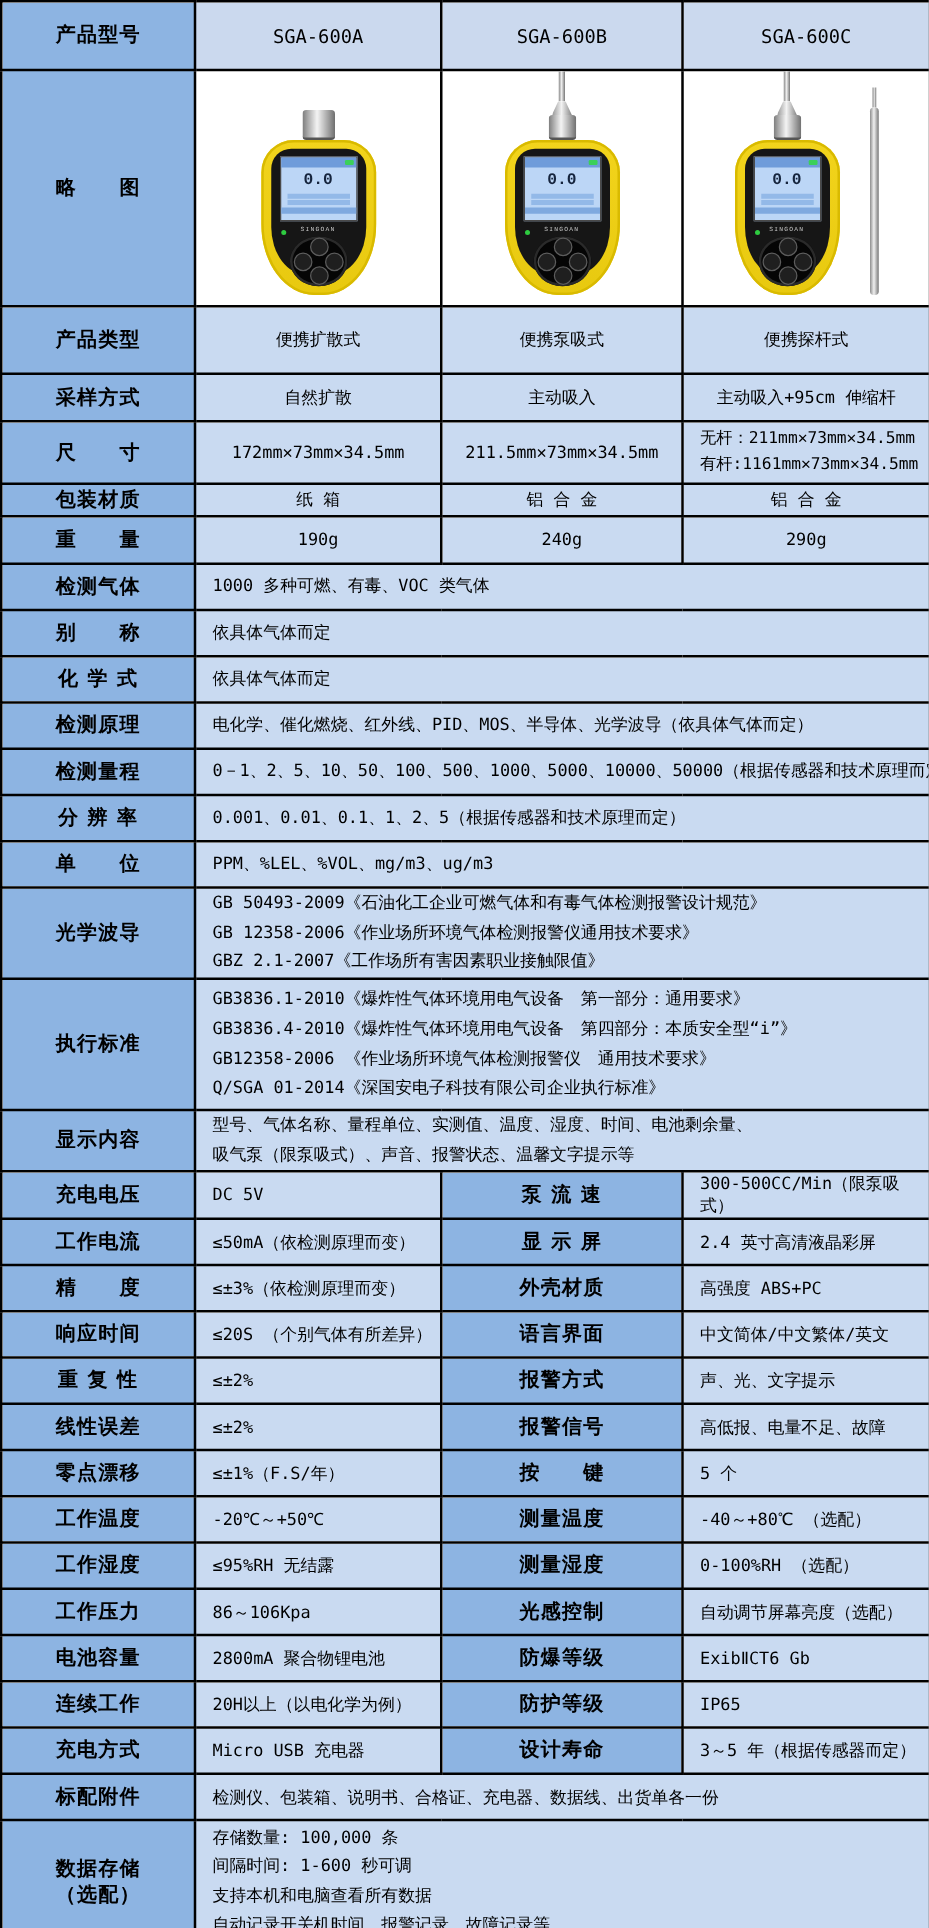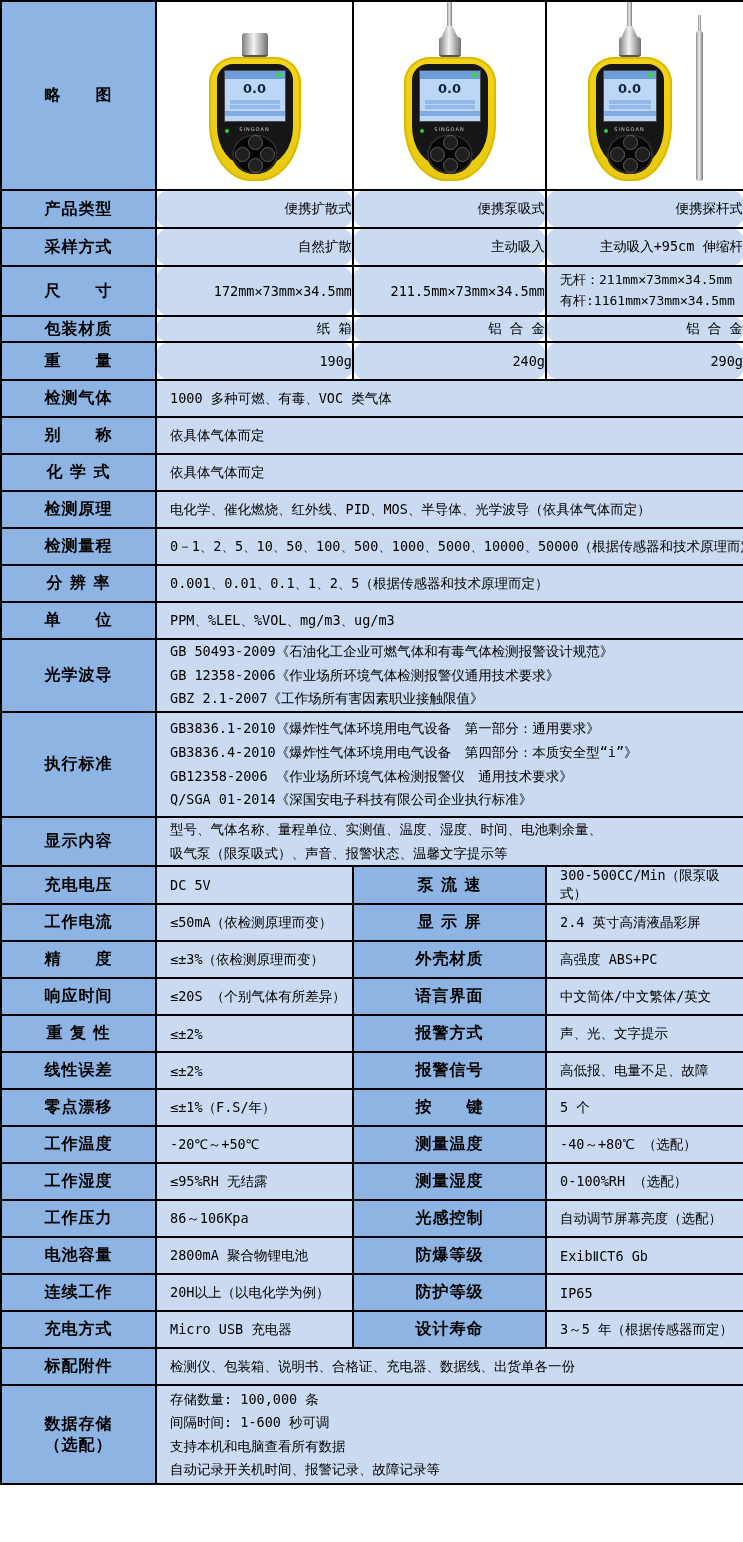--- a/index.html
+++ b/index.html
@@ -2,36 +2,36 @@
 <html><head>
 <meta charset="utf-8">
 <style>
   html,body{margin:0;padding:0;background:#fff;}
   body{width:743px;font-family:"DejaVu Sans","Liberation Sans",sans-serif;color:#000;}
   table{width:743px;table-layout:fixed;border-collapse:collapse;}
   td{border:2px solid #000;overflow:hidden;vertical-align:middle;box-sizing:border-box;padding:0;}
   .lbl{background:#8DB4E2;font-weight:bold;text-align:center;font-size:16px;letter-spacing:1px;}
   .hdr{background:#CBD9EE;text-align:center;font-size:15px;font-family:"DejaVu Sans Mono","Liberation Mono",monospace;}
   .val{background:#C9DAF1;font-size:13.5px;font-family:"DejaVu Sans Mono","Liberation Mono",monospace;}
-  .val.center{text-align:right;border-radius:14px;}
+  .val.center{text-align:center;}
   .val.left{text-align:left;padding-left:13px;padding-right:4px;}
   .val .ln{line-height:1.75;white-space:nowrap;}
   .val.tight .ln{line-height:1.6;font-size:13px;}
   .imgcell{background:#fff;text-align:center;vertical-align:bottom;}
   .photo-wrap{display:flex;justify-content:center;align-items:flex-end;gap:24px;padding-bottom:8px;}
   
   .device{position:relative;display:flex;flex-direction:column;align-items:center;}
   .probe-rod{width:5px;height:24px;background:linear-gradient(90deg,#8a8a8a,#eee 45%,#777);}
   .probe-cone{width:16px;height:11px;background:linear-gradient(90deg,#9a9a9a,#f2f2f2 45%,#808080);
               clip-path:polygon(32% 0,68% 0,100% 100%,0 100%);}
   .sensor-cyl{width:26px;height:22px;background:linear-gradient(90deg,#7d7d7d,#f4f4f4 45%,#6f6f6f);
               border-radius:3px;border-bottom:2px solid #555;}
   .sensor-cyl.small{width:22px;height:18px;}
   .dev-body{width:92px;height:124px;background:linear-gradient(180deg,#f2d41c,#e8c90f);
-            border-radius:26px 26px 46% 46%;position:relative;box-shadow:inset 0 0 0 2px #d9ba00;}
+            border-radius:26px 26px 46% 46%;position:relative;box-shadow:inset 0 0 0 2px #d9ba00;font-family:Liberation Mono, monospace;}
   .dev-body.slim{width:84px;}
   .dev-face{position:absolute;top:7px;left:8px;right:8px;bottom:16px;background:#161616;
             border-radius:16px 16px 38% 38%;padding-top:6px;}
   .dev-screen{margin:0 7px;height:50px;background:#bcd6f6;border:1px solid #4a4a4a;position:relative;}
   .scr-top{height:8px;background:#6f9cda;display:flex;align-items:center;justify-content:flex-end;padding-right:2px;}
   .scr-batt{width:7px;height:4px;background:#3bd05a;border-radius:1px;}
   .scr-val{font-size:13px;font-weight:bold;color:#15243d;text-align:center;line-height:20px;}
   .scr-row{height:4px;background:#93b9e8;margin:1px 5px 0;}
   .scr-foot{height:5px;background:#7fa9df;margin:2px 0 0;}
   .dev-mid{display:flex;align-items:center;justify-content:center;gap:5px;margin-top:4px;position:relative;}
@@ -52,20 +52,26 @@
 <body>
 
 <table>
   <colgroup>
     <col style="width:155px">
       <col style="width:197px">
       <col style="width:193px">
       <col style="width:198px">
   </colgroup>
   <tbody id="tbody">
+      <tr style="height: 55px;">
+        <td class="lbl">产品型号</td>
+        <td class="hdr">SGA-600A</td>
+        <td class="hdr">SGA-600B</td>
+        <td class="hdr">SGA-600C</td>
+      </tr>
       <tr style="height: 180px;">
         <td class="lbl">略　　图</td>
         <td class="imgcell">
           <div class="photo-wrap">
             <div class="device">
               <div class="sensor-cyl"></div>
               <div class="dev-body ">
                 <div class="dev-face">
       <div class="dev-screen">
       <div class="scr-top">
@@ -153,21 +159,21 @@
                 </div>
               </div>
             </div>
             <div class="tele">
              <div class="tele-tip"></div>
              <div class="tele-rod"></div>
            </div>
           </div>
         </td>
       </tr>
-      <tr style="height: 38px;">
+      <tr style="height: 54px;">
         <td class="lbl">产品类型</td>
         <td class="val center">便携扩散式</td>
         <td class="val center">便携泵吸式</td>
         <td class="val center">便携探杆式</td>
       </tr>
       <tr style="height: 38px;">
         <td class="lbl">采样方式</td>
         <td class="val center">自然扩散</td>
         <td class="val center">主动吸入</td>
         <td class="val center">主动吸入+95cm 伸缩杆</td>

